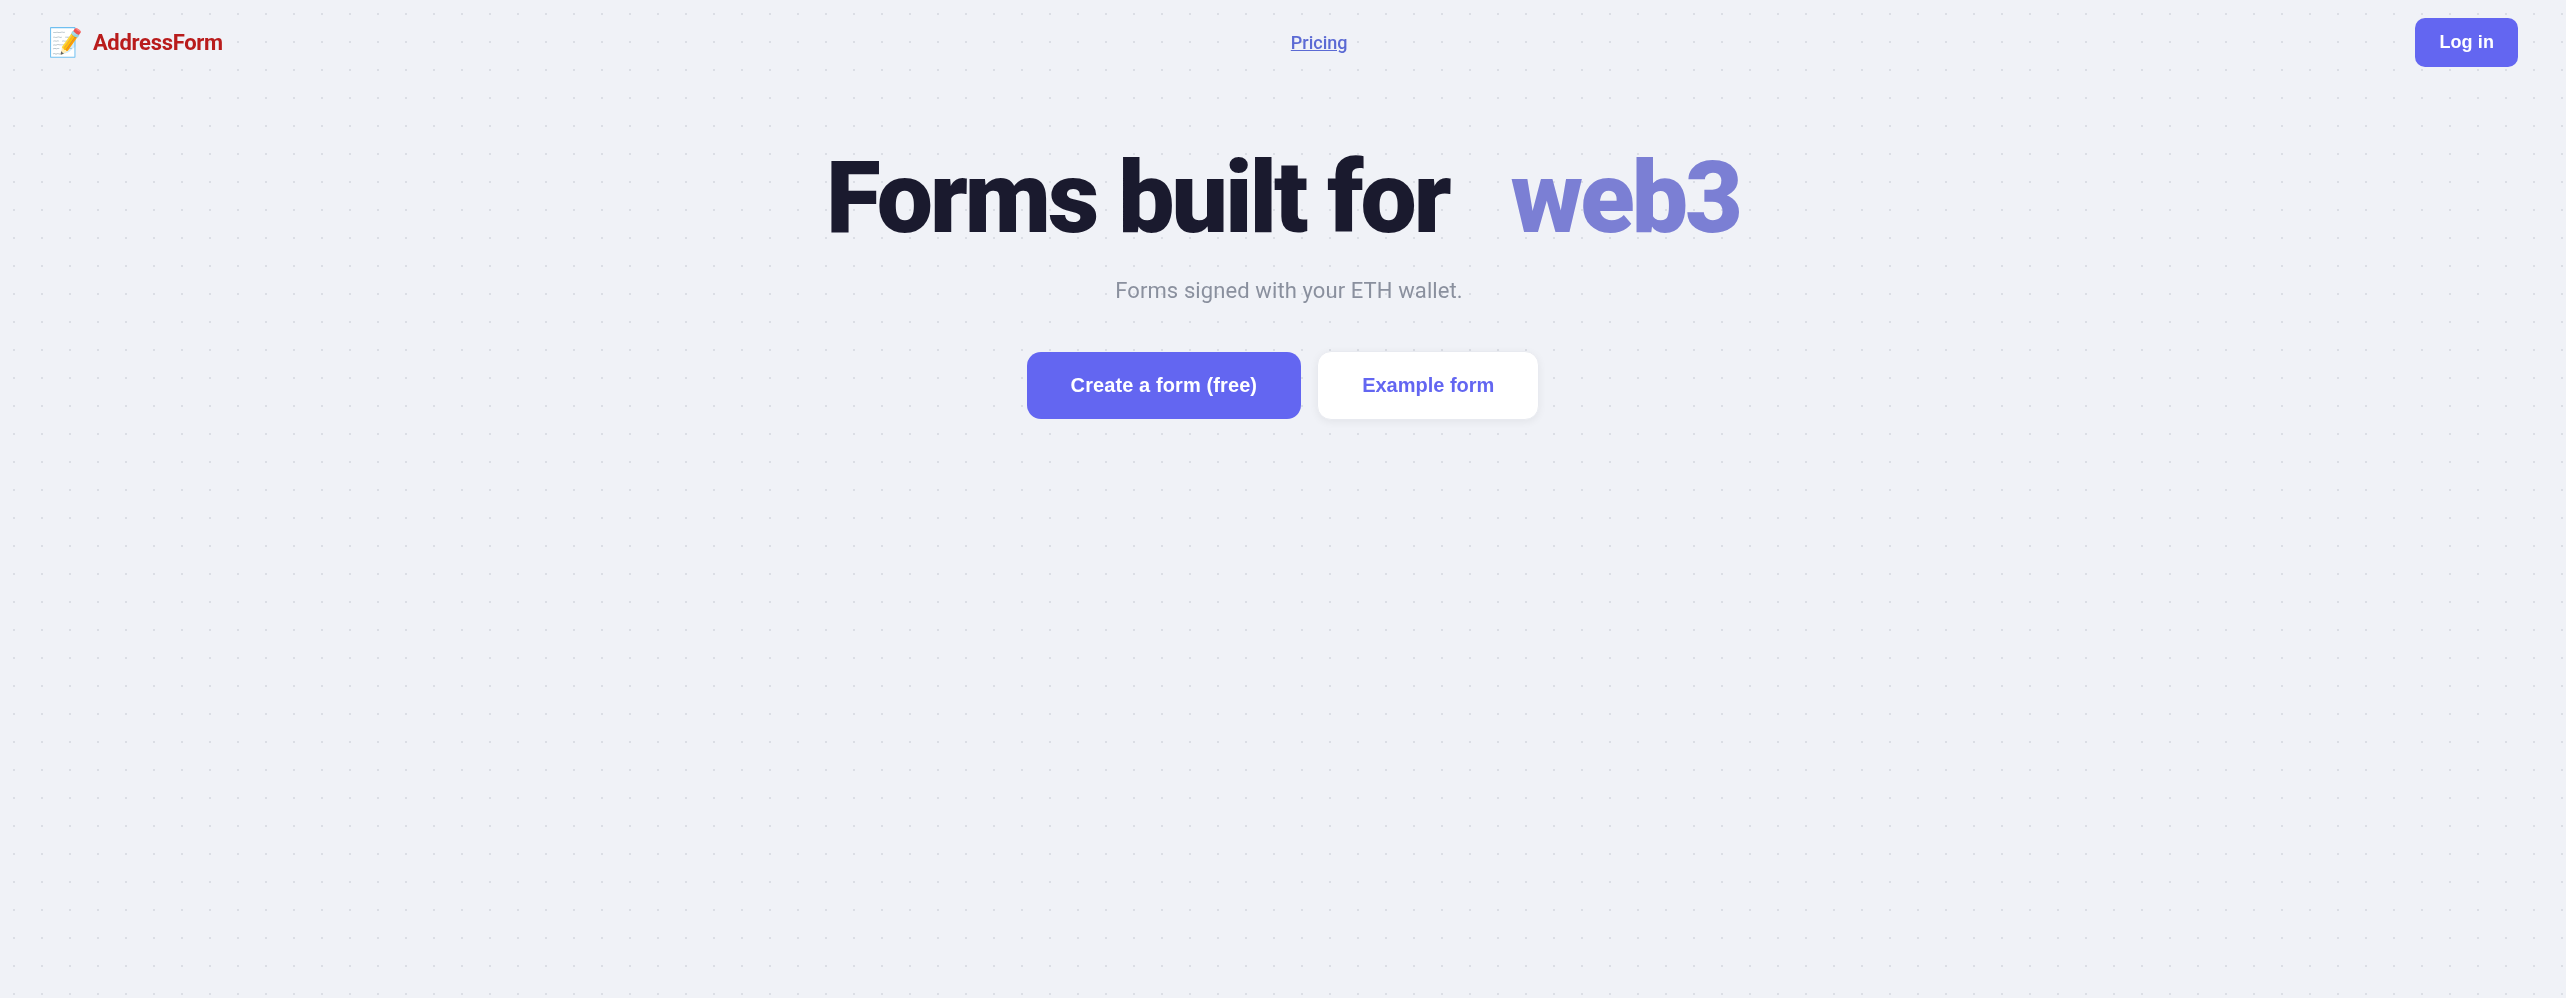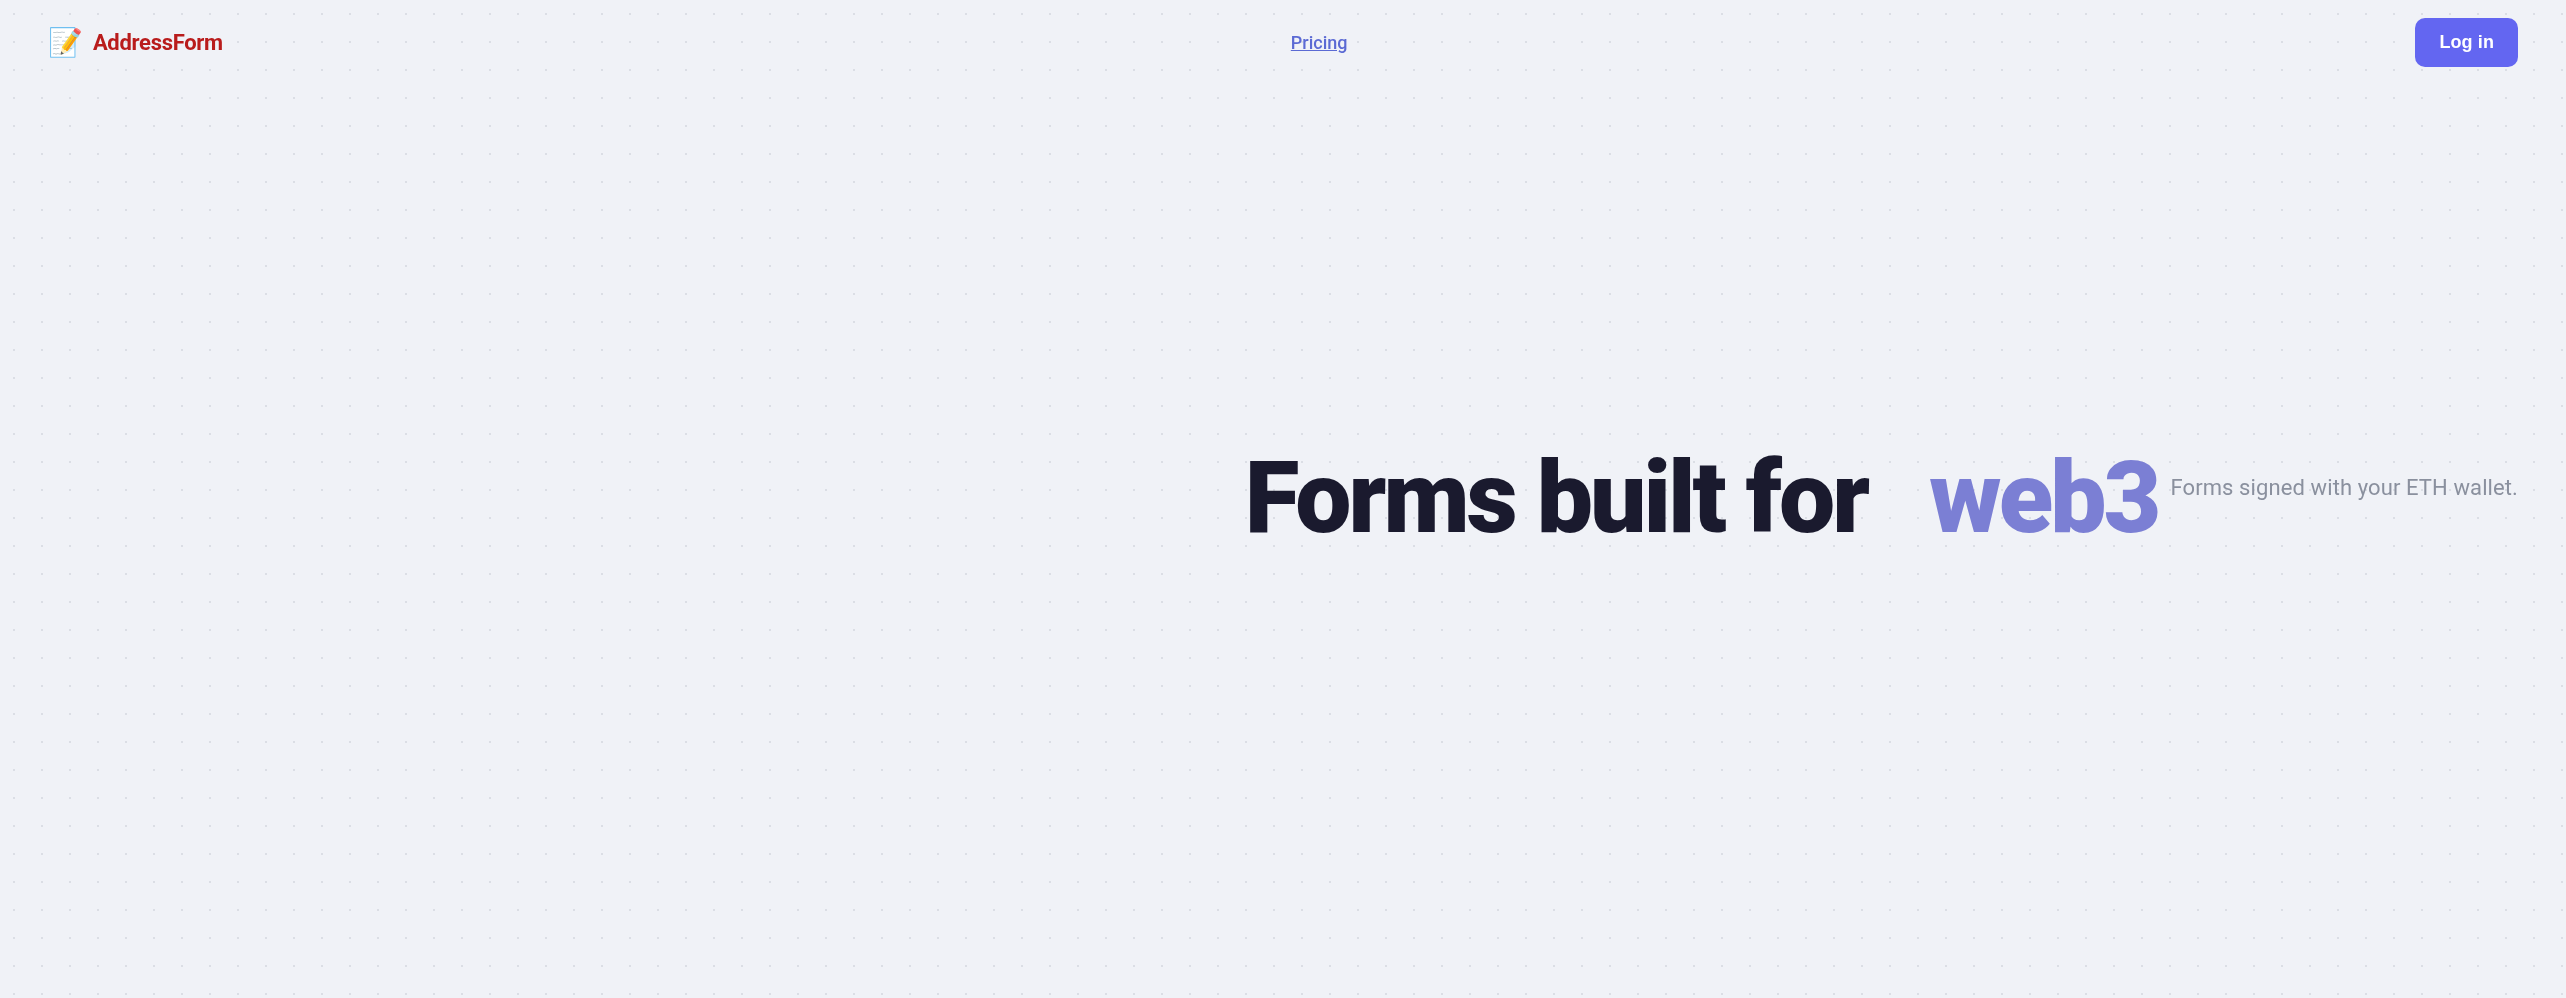--- a/index.html
+++ b/index.html
@@ -89,23 +89,23 @@
       font-size: 18px;
       font-weight: 600;
       cursor: pointer;
       letter-spacing: 0.1px;
     }
 
     
     .hero {
       flex: 1;
       display: flex;
-      flex-direction: row;
-      align-items: center;
-      justify-content: flex-end;
+      flex-direction: column;
+      align-items: center;
+      justify-content: flex-start;
       text-align: center;
       padding: 60px 48px 120px;
     }
 
     .hero-title {
       font-size: 100px;
       font-weight: 900;
       line-height: 1.05;
       letter-spacing: -3px;
       margin-bottom: 28px;
@@ -183,14 +183,18 @@
   </header>
 
   <main class="hero">
     <h1 class="hero-title">
       <span class="hero-title-dark">Forms built for</span>
       <span class="hero-title-purple">web3</span>
     </h1>
 
     <p class="hero-subtitle">Forms signed with your ETH wallet.</p>
 
+    <div class="hero-buttons">
+      <button class="btn-primary">Create a form (free)</button>
+      <button class="btn-secondary">Example form</button>
+    </div>
   </main>
 </div>
 
 </body></html>

